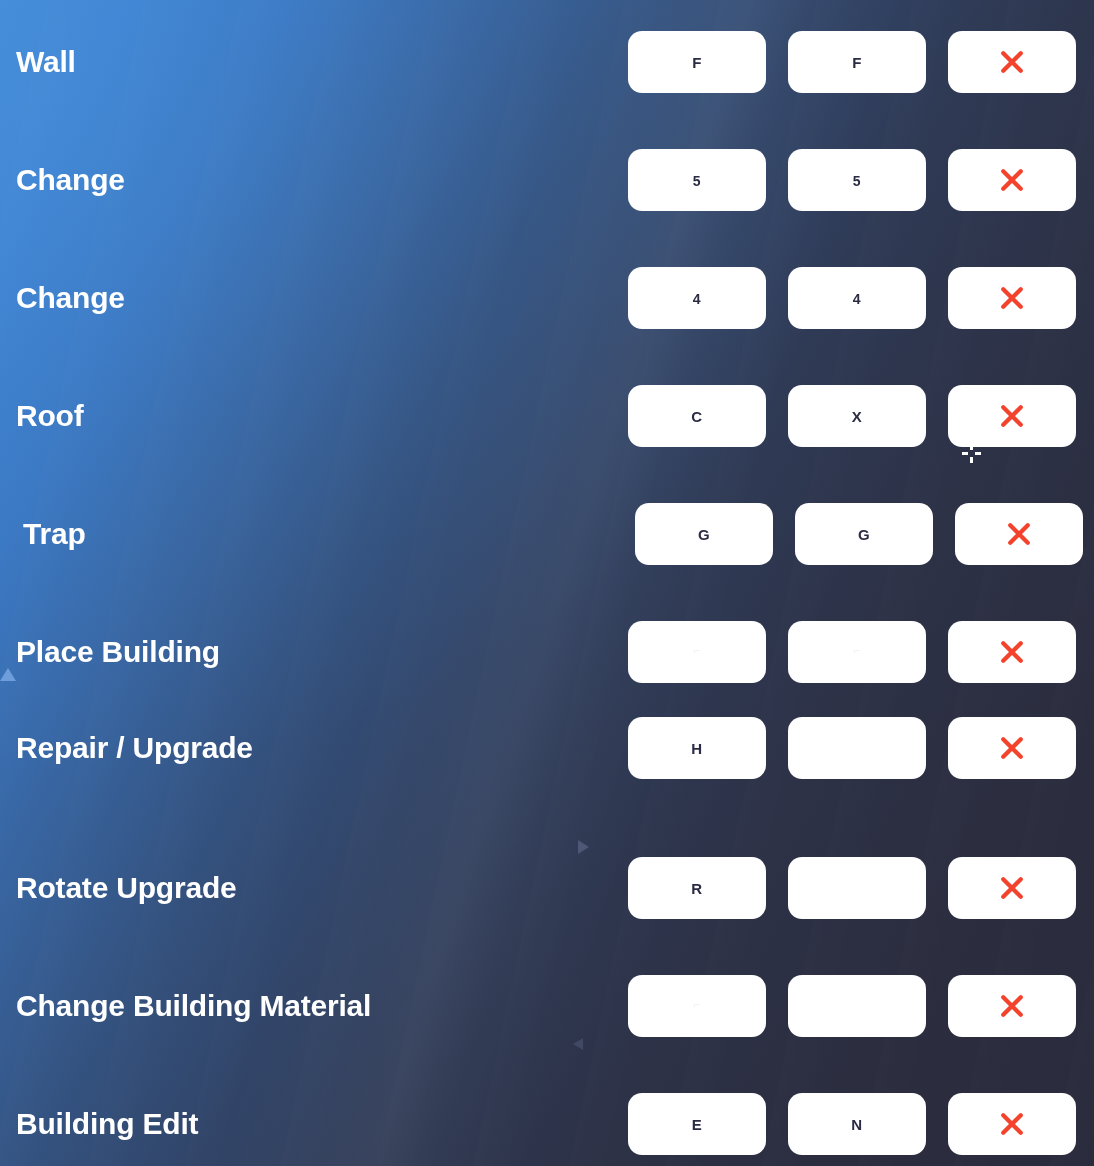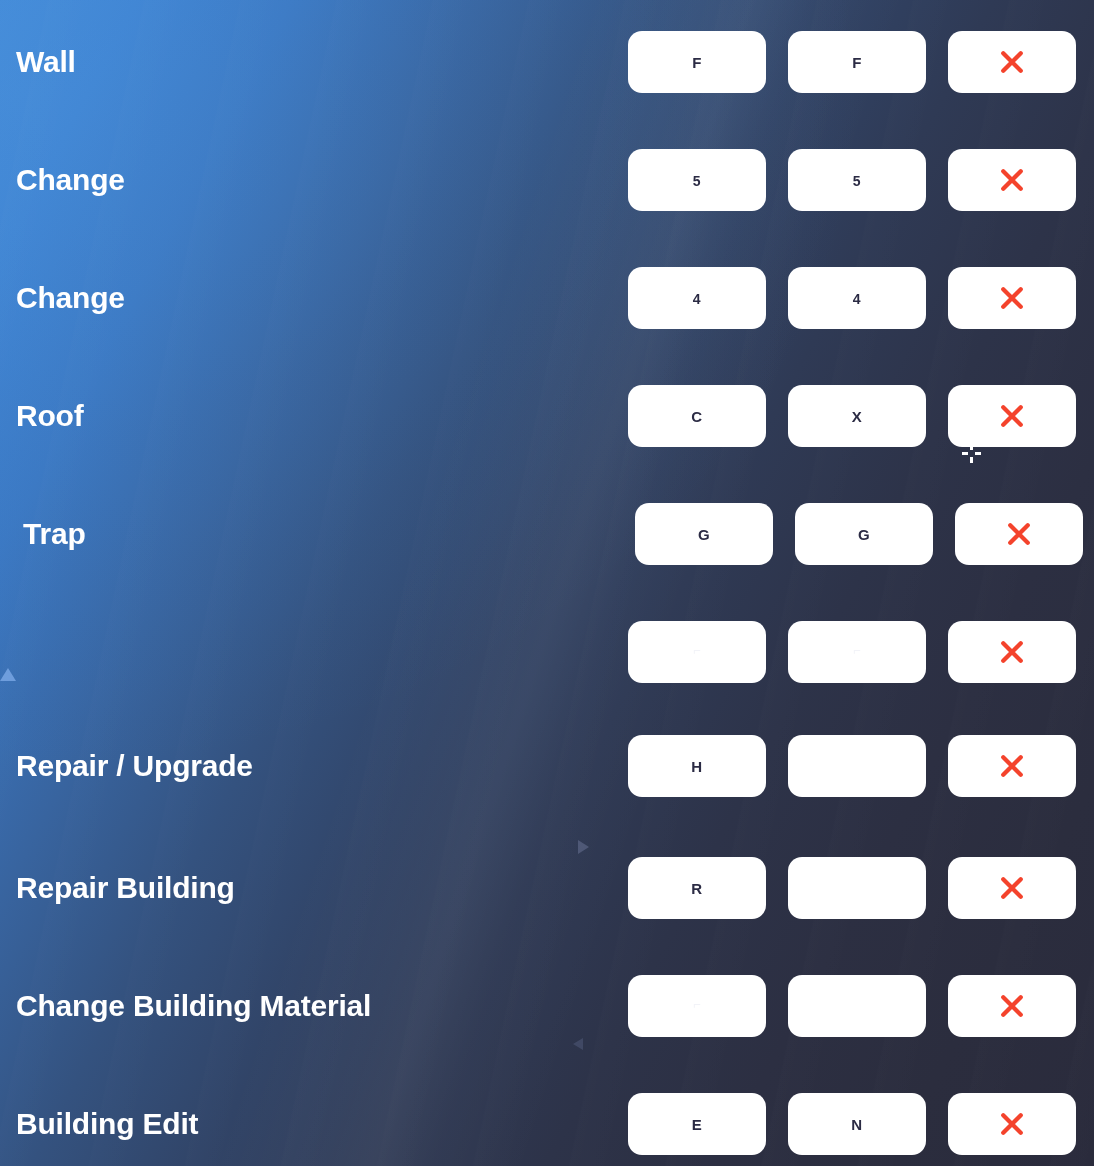--- a/index.html
+++ b/index.html
@@ -294,56 +294,57 @@
           <button class="key-btn clear-btn">
             <span>
               <svg class="x-icon" viewBox="0 0 24 24" aria-hidden="true">
                 <path d="M5 5 L19 19 M19 5 L5 19" stroke="#f4432c" stroke-width="3.4" stroke-linecap="round" fill="none"></path>
               </svg>
             </span>
           </button>
         </div>
       </div>
       <div class="row" style="top: 621px;">
+        <div class="row-label">Place Building</div>
         <div class="keys">
           <button class="key-btn">
             <span class="cap faint">⌐</span>
           </button>
           <button class="key-btn">
             <span class="cap faint">⌐</span>
           </button>
           <button class="key-btn clear-btn">
             <span>
               <svg class="x-icon" viewBox="0 0 24 24" aria-hidden="true">
                 <path d="M5 5 L19 19 M19 5 L5 19" stroke="#f4432c" stroke-width="3.4" stroke-linecap="round" fill="none"></path>
               </svg>
             </span>
           </button>
         </div>
       </div>
-      <div class="row" style="top: 735px;">
+      <div class="row" style="top: 717px;">
         <div class="row-label">Repair / Upgrade</div>
         <div class="keys">
           <button class="key-btn">
             <span class="cap">H</span>
           </button>
           <button class="key-btn">
             <span class="cap"></span>
           </button>
           <button class="key-btn clear-btn">
             <span>
               <svg class="x-icon" viewBox="0 0 24 24" aria-hidden="true">
                 <path d="M5 5 L19 19 M19 5 L5 19" stroke="#f4432c" stroke-width="3.4" stroke-linecap="round" fill="none"></path>
               </svg>
             </span>
           </button>
         </div>
       </div>
       <div class="row" style="top: 857px;">
-        <div class="row-label">Repair Building</div>
+        <div class="row-label">Rotate Upgrade</div>
         <div class="keys">
           <button class="key-btn">
             <span class="cap">R</span>
           </button>
           <button class="key-btn">
             <span class="cap"></span>
           </button>
           <button class="key-btn clear-btn">
             <span>
               <svg class="x-icon" viewBox="0 0 24 24" aria-hidden="true">

